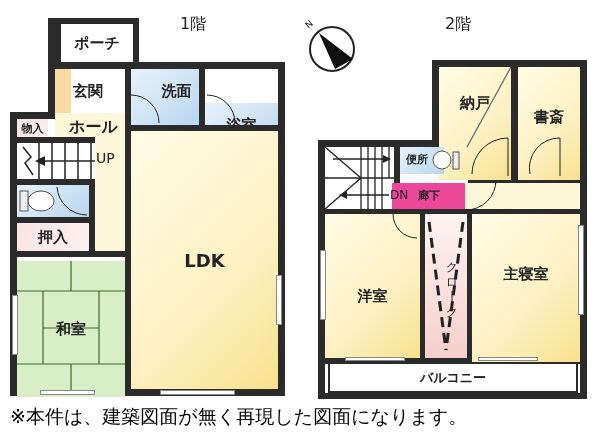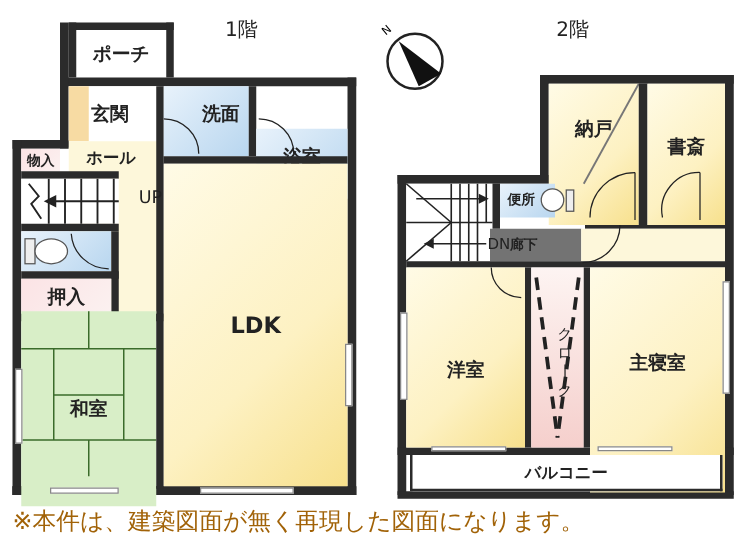--- a/index.html
+++ b/index.html
@@ -5,26 +5,26 @@
   html,body{margin:0;padding:0;background:#fff;}
   body{width:600px;height:437px;position:relative;overflow:hidden;font-family:"DejaVu Sans","Liberation Sans",sans-serif;color:#222;}
   .abs{position:absolute;box-sizing:border-box;}
   .wall{position:absolute;background:#2b2b2b;}
   .room{position:absolute;box-sizing:border-box;display:flex;align-items:center;justify-content:center;font-weight:bold;font-size:15px;color:#222;}
   .yellow{background:linear-gradient(135deg,#fffbe6 0%,#fdf1c2 60%,#f7e08c 100%);}
   .hall{background:#fdf7da;}
   .blue{background:linear-gradient(135deg,#e8f2fb 0%,#b8d6ef 100%);}
   .pink{background:linear-gradient(135deg,#fbe3e5 0%,#fbf1f0 100%);}
   .green{background:#d8eec7;}
-  .cream{background:#737373;}
+  .cream{background:#ec4899;}
   .closetpink{background:linear-gradient(180deg,#fdf4f2 0%,#f5cfcc 100%);}
   .window{position:absolute;background:#fff;border:1px solid #888;box-sizing:border-box;}
   .title{position:absolute;font-size:16px;font-weight:normal;color:#222;}
   .stairs{position:absolute;background:#fff;box-sizing:border-box;}
-  .note{position:absolute;font-size:19px;color:#a16207;white-space:nowrap;}
+  .note{position:absolute;font-size:19px;color:#000000;white-space:nowrap;}
   svg{position:absolute;overflow:visible;}
 </style>
 </head>
 <body>
 
 <div class="title" style="left:180px;top:14px;">1階</div>
 
 <div class="room" style="left:55px;top:18px;width:84px;height:44px;background:#fff;border:6px solid #2b2b2b;border-bottom:none;">
   <span style="font-size:15px;">ポーチ</span>
 </div>
@@ -35,21 +35,21 @@
 <div class="wall" style="left:10px;top:112px;width:45px;height:7px;"></div>
 <div class="wall" style="left:10px;top:112px;width:7px;height:284px;"></div>
 <div class="wall" style="left:10px;top:389px;width:275px;height:7px;"></div>
 
 <div class="room" style="left:55px;top:69px;width:72px;height:44px;background:#fff;justify-content:flex-start;padding-left:18px;">
   <span>玄関</span>
 </div>
 <div class="abs" style="left:55px;top:69px;width:16px;height:44px;background:#f7dba3;"></div>
 
 <div class="room hall" style="left:55px;top:113px;width:72px;height:138px;align-items:flex-start;padding-top:4px;padding-left:14px;justify-content:flex-start;">
-  <span style="font-size:13px;font-family:Liberation Mono, monospace;">ホール</span>
+  <span style="font-size:16px;font-family:Liberation Mono, monospace;">ホール</span>
 </div>
 <div class="wall" style="left:125px;top:69px;width:6px;height:185px;"></div>
 
 <div class="room pink" style="left:17px;top:119px;width:31px;height:18px;font-size:11px;">
   <span>物入</span>
 </div>
 <div class="wall" style="left:17px;top:137px;width:78px;height:6px;"></div>
 
 <div class="stairs" style="left:17px;top:143px;width:78px;height:36px;">
   <svg width="78" height="36">
@@ -58,39 +58,39 @@
         <line x1="35" y1="0" x2="35" y2="36"></line>
       <line x1="48" y1="0" x2="48" y2="36"></line>
         <line x1="61" y1="0" x2="61" y2="36"></line>
       <line x1="74" y1="0" x2="74" y2="36"></line>
       <line x1="24" y1="18" x2="78" y2="18"></line>
       <polyline points="6,4 14,14 8,20 16,32" fill="none"></polyline>
     </g>
     <polygon points="18,18 28,13 28,23" fill="#222"></polygon>
   </svg>
 </div>
-<div class="abs" style="left:111px;top:150px;font-size:14px;">UP</div>
+<div class="abs" style="left:96px;top:150px;font-size:14px;">UP</div>
 <div class="wall" style="left:17px;top:179px;width:78px;height:6px;"></div>
 
 <div class="abs blue" style="left:17px;top:185px;width:72px;height:32px;">
   <svg width="72" height="32">
     <rect x="3" y="6" width="8" height="20" fill="#eee" stroke="#555"></rect>
     <ellipse cx="24" cy="16" rx="13" ry="10" fill="#fff" stroke="#555"></ellipse>
     <path d="M40 2 A30 30 0 0 0 70 30" fill="none" stroke="#222"></path>
   </svg>
 </div>
 <div class="wall" style="left:89px;top:185px;width:6px;height:66px;"></div>
 <div class="wall" style="left:17px;top:217px;width:78px;height:6px;"></div>
 
 <div class="room pink" style="left:17px;top:223px;width:72px;height:28px;">
   <span>押入</span>
 </div>
 <div class="wall" style="left:17px;top:251px;width:114px;height:6px;"></div>
 
-<div class="room green" style="left:17px;top:249px;width:108px;height:156px;">
+<div class="room green" style="left:17px;top:261px;width:108px;height:136px;">
   <svg width="108" height="132" style="left:0;top:0;">
     <g stroke="#3a6b2a" stroke-width="1.2" fill="none">
       <line x1="0" y1="30" x2="108" y2="30"></line>
       <line x1="54" y1="0" x2="54" y2="30"></line>
       <line x1="0" y1="103" x2="108" y2="103"></line>
       <line x1="54" y1="103" x2="54" y2="132"></line>
       <line x1="26" y1="30" x2="26" y2="103"></line>
       <line x1="82" y1="30" x2="82" y2="103"></line>
       <line x1="26" y1="67" x2="82" y2="67"></line>
     </g>
@@ -182,21 +182,21 @@
 <div class="abs blue" style="left:400px;top:147px;width:44px;height:27px;">
   <span style="position:absolute;left:6px;top:5px;font-size:11px;font-weight:bold;">便所</span>
   <svg width="62" height="27">
       <ellipse cx="42" cy="13" rx="9" ry="9" fill="#fff" stroke="#555"></ellipse>
       <rect x="53" y="5" width="6" height="17" fill="#eee" stroke="#555"></rect>
     </svg>
 </div>
 
 <div class="abs cream" style="left:392px;top:183px;width:73px;height:26px;">
   <span style="position:absolute;left:-2px;top:5px;font-size:12px;">DN</span>
-  <span style="position:absolute;left:16px;top:5px;font-size:11px;font-weight:bold;">廊下</span>
+  <span style="position:absolute;left:26px;top:5px;font-size:11px;font-weight:bold;">廊下</span>
 </div>
 <div class="abs" style="left:465px;top:183px;width:115px;height:26px;background:#fdf7da;"></div>
 <div class="wall" style="left:325px;top:209px;width:255px;height:5px;"></div>
 <svg width="40" height="40" style="left:466px;top:178px;">
     <path d="M0 32 A30 30 0 0 0 30 2" fill="none" stroke="#222"></path>
   </svg>
 
 <div class="room yellow" style="left:325px;top:214px;width:95px;height:144px;">
   <span style="position:relative;top:0px;margin-top:20px;">洋室</span>
 </div>
@@ -214,21 +214,21 @@
     </svg>
   <div style="position:absolute;left:17px;top:46px;font-size:12px;line-height:15px;text-align:center;width:20px;">
     <div>ク</div>
     <div>ロ</div>
     <div>|</div>
     <div>ク</div>
   </div>
 </div>
 <div class="wall" style="left:467px;top:214px;width:5px;height:144px;"></div>
 
-<div class="room yellow" style="left:472px;top:214px;width:108px;height:180px;text-align:right;">
+<div class="room yellow" style="left:472px;top:214px;width:108px;height:148px;text-align:right;">
   <span style="position:relative;top:-14px;">主寝室</span>
 </div>
 <div class="window" style="left:578px;top:225px;width:6px;height:90px;"></div>
 <div class="window" style="left:320px;top:250px;width:6px;height:70px;"></div>
 <div class="window" style="left:345px;top:357px;width:60px;height:4px;"></div>
 <div class="window" style="left:478px;top:357px;width:60px;height:4px;"></div>
 
 <div class="room" style="left:328px;top:364px;width:250px;height:29px;background:#fff;border:2px solid #2b2b2b;border-top:none;font-size:13px;">
   <span>バルコニー</span>
 </div>

